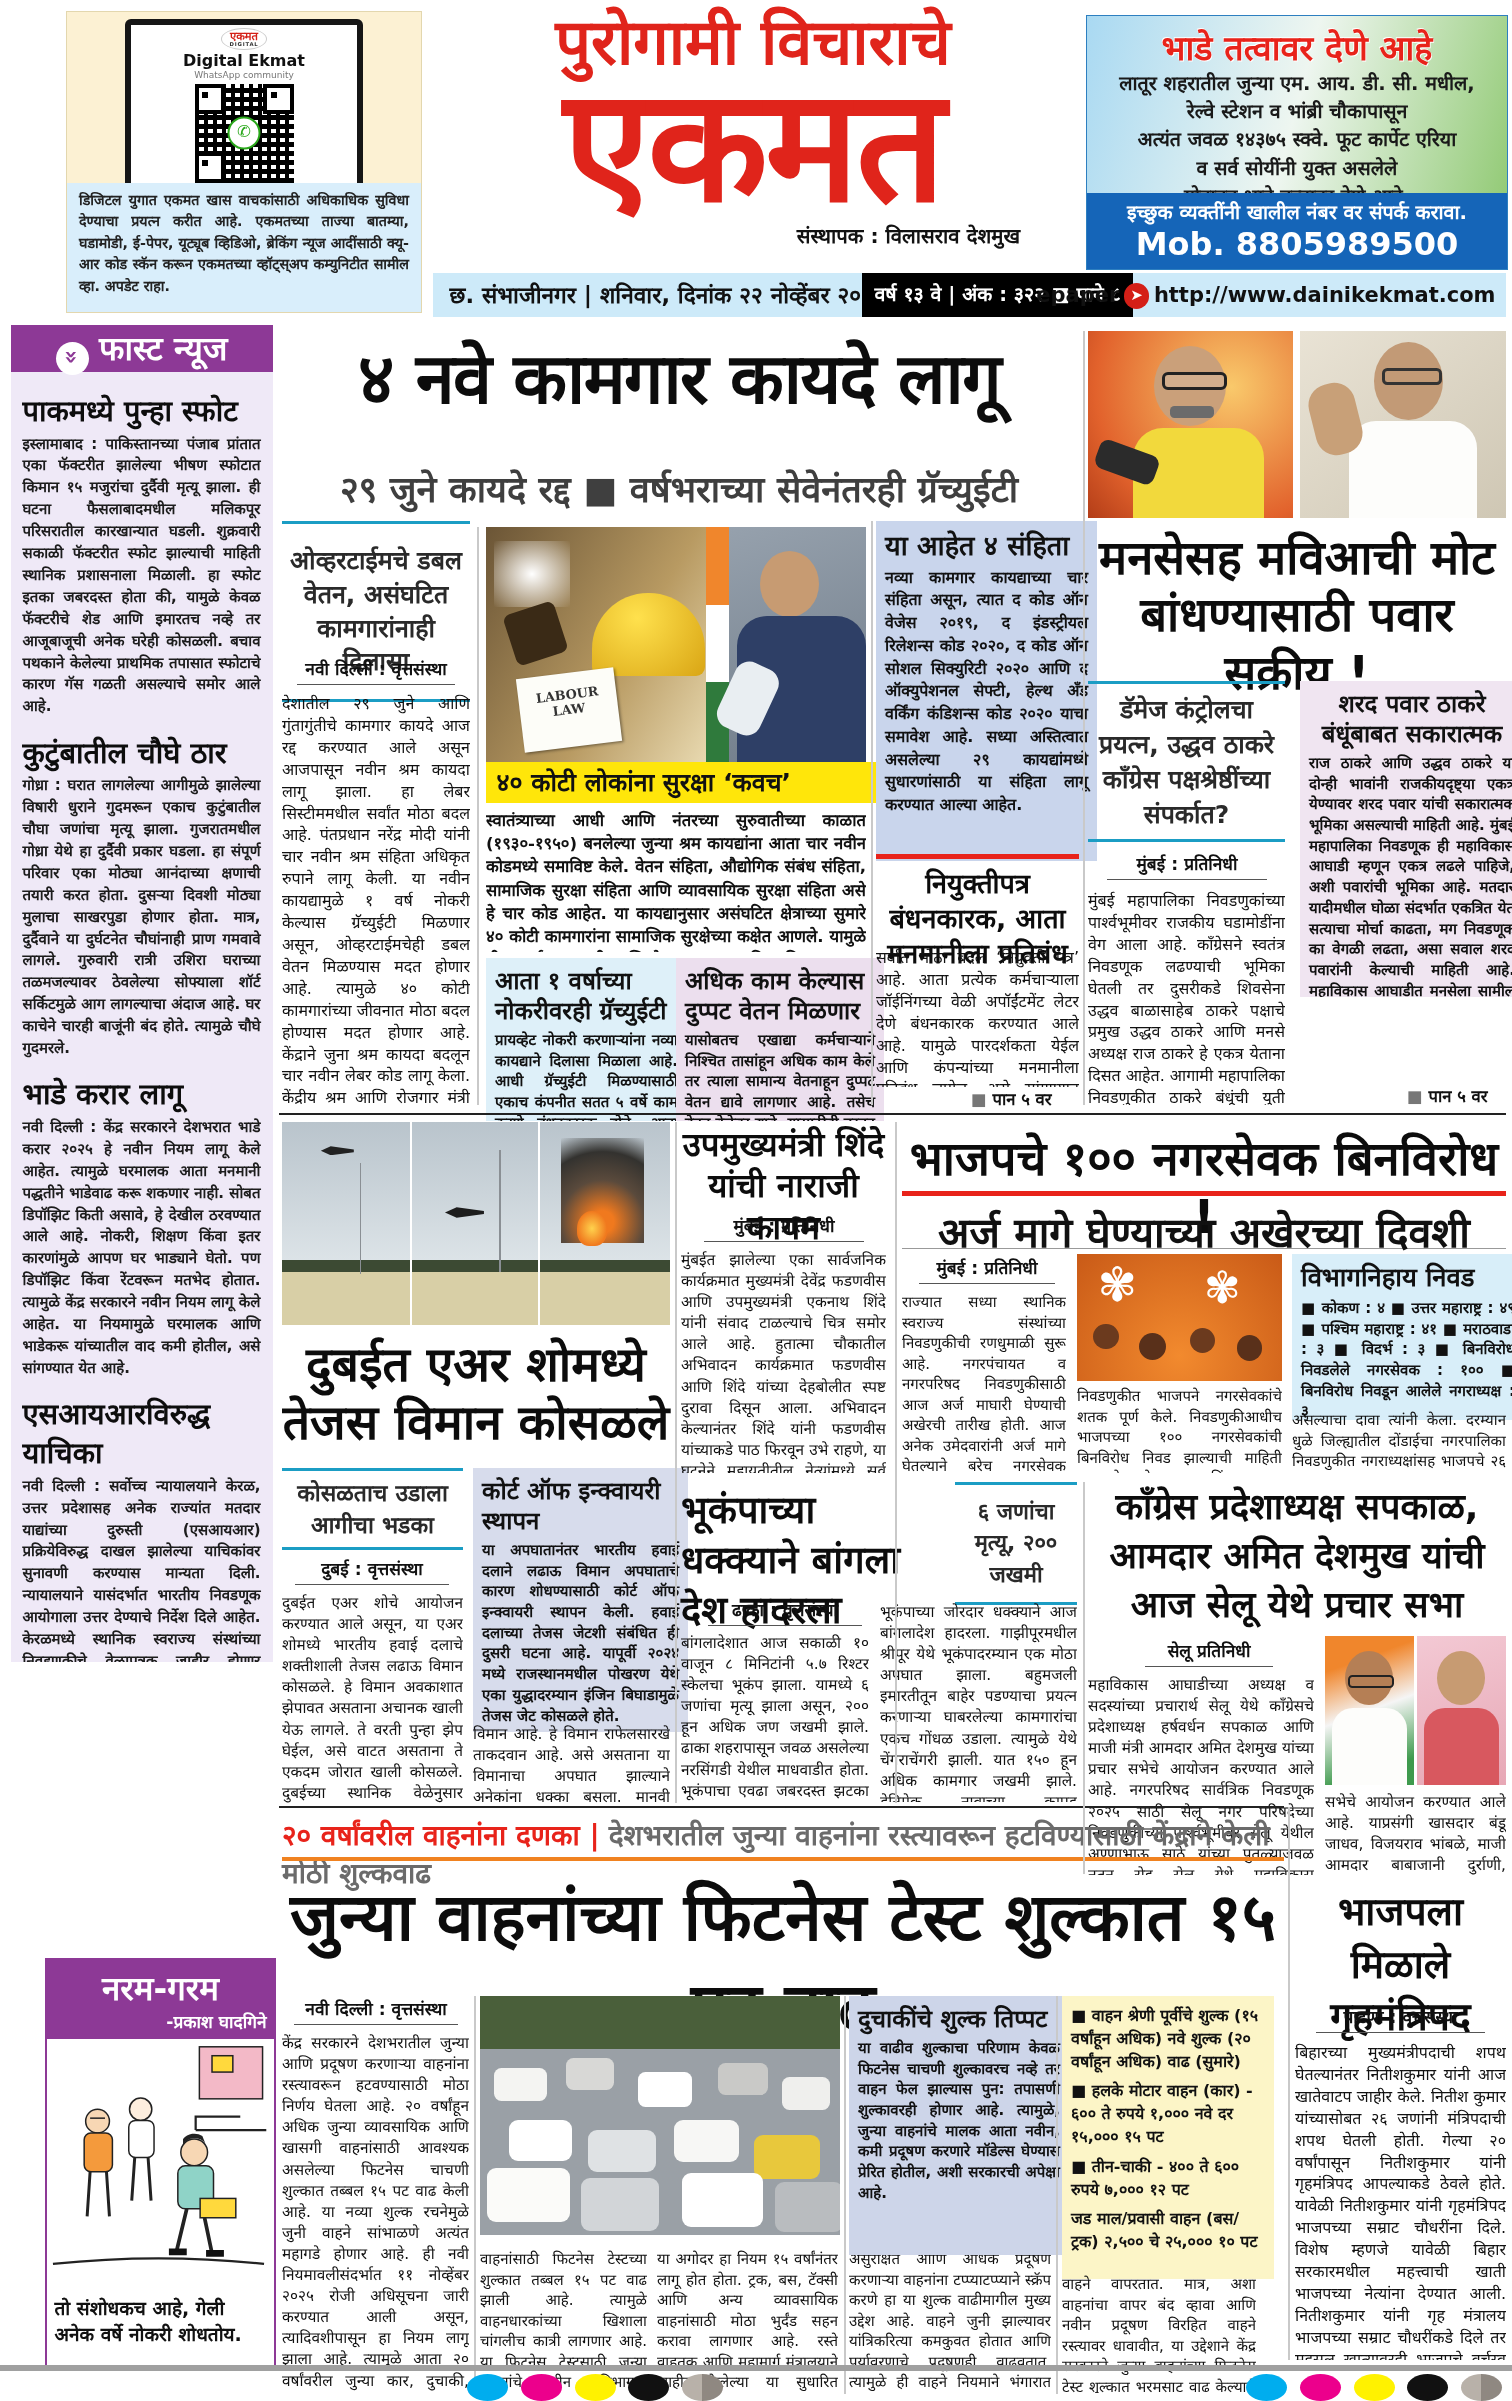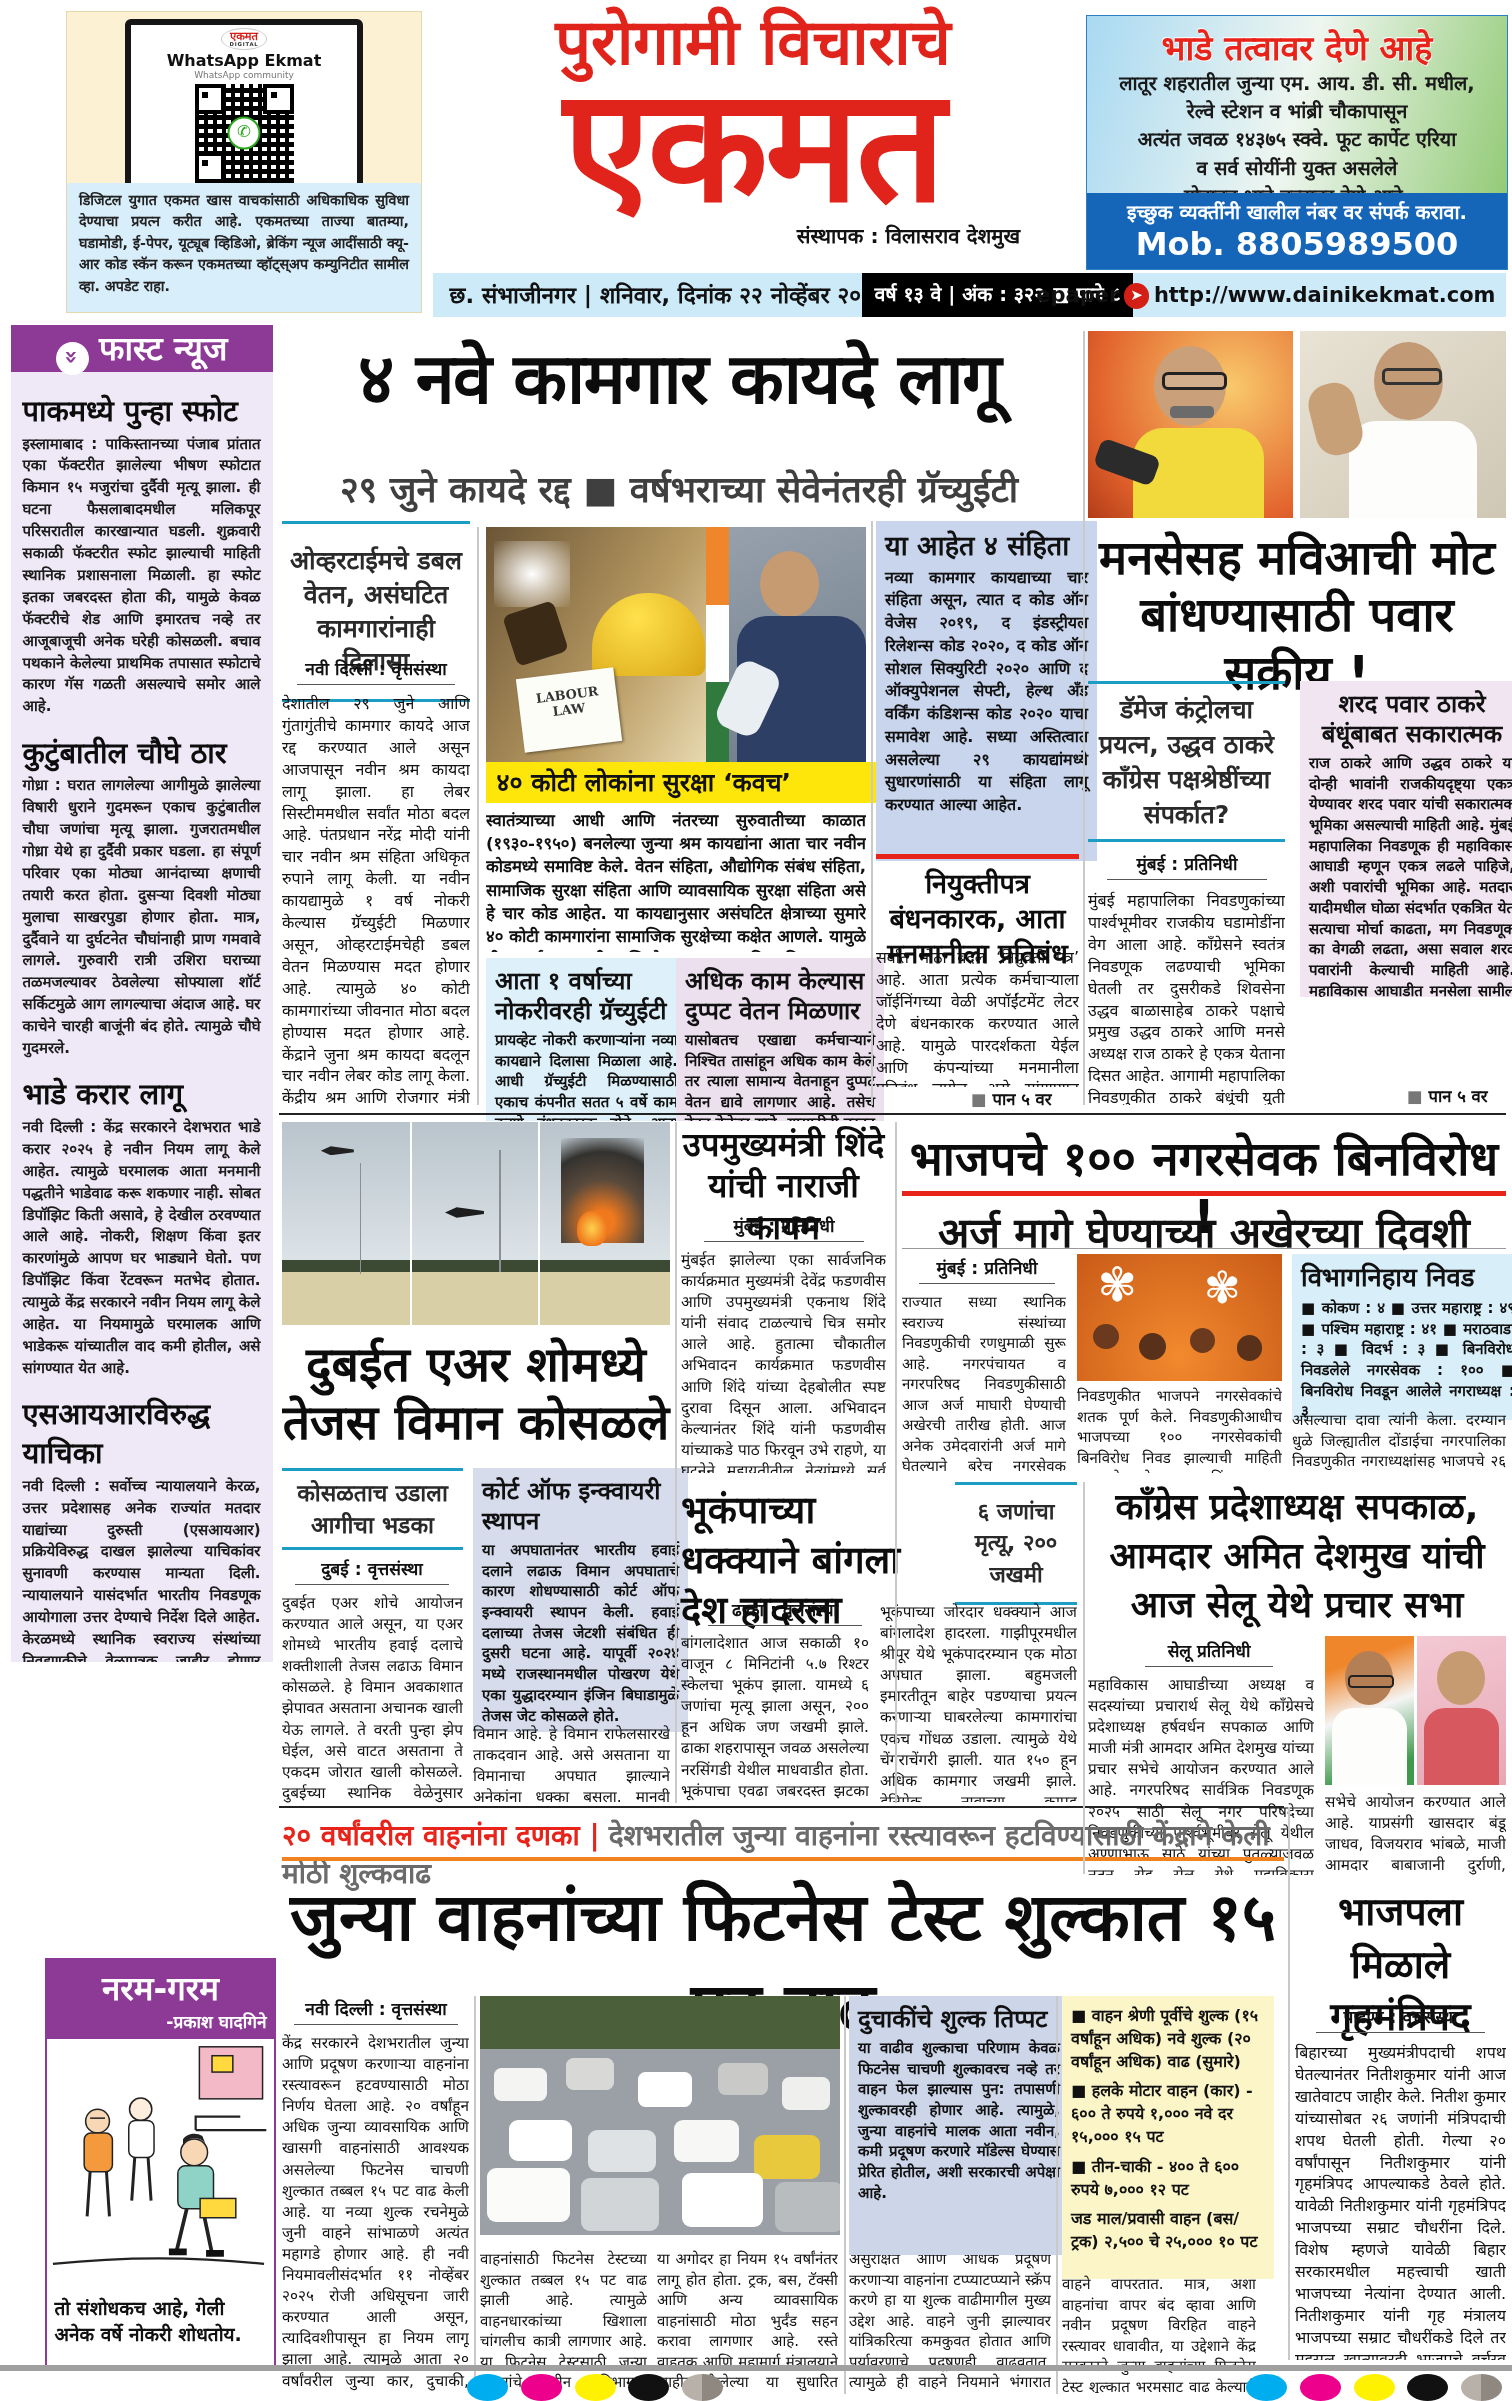--- a/index.html
+++ b/index.html
@@ -91,21 +91,21 @@
 <body>
 
 <div class="page">
 
   <div class="b promo" style="left:66px;top:10.5px;width:354px;height:300px;">
     <div class="qr-card">
       <div class="qr-logo">
         <span>एकमत</span>
         <small>DIGITAL</small>
       </div>
-      <div class="qr-title">WhatsApp Ekmat</div>
+      <div class="qr-title">Digital Ekmat</div>
       <div class="qr-sub">WhatsApp community</div>
       <div class="qr">
         <i class="c1">
             <b></b>
           </i>
           <i class="c2">
             <b></b>
           </i>
           <i class="c3">
             <b></b>

